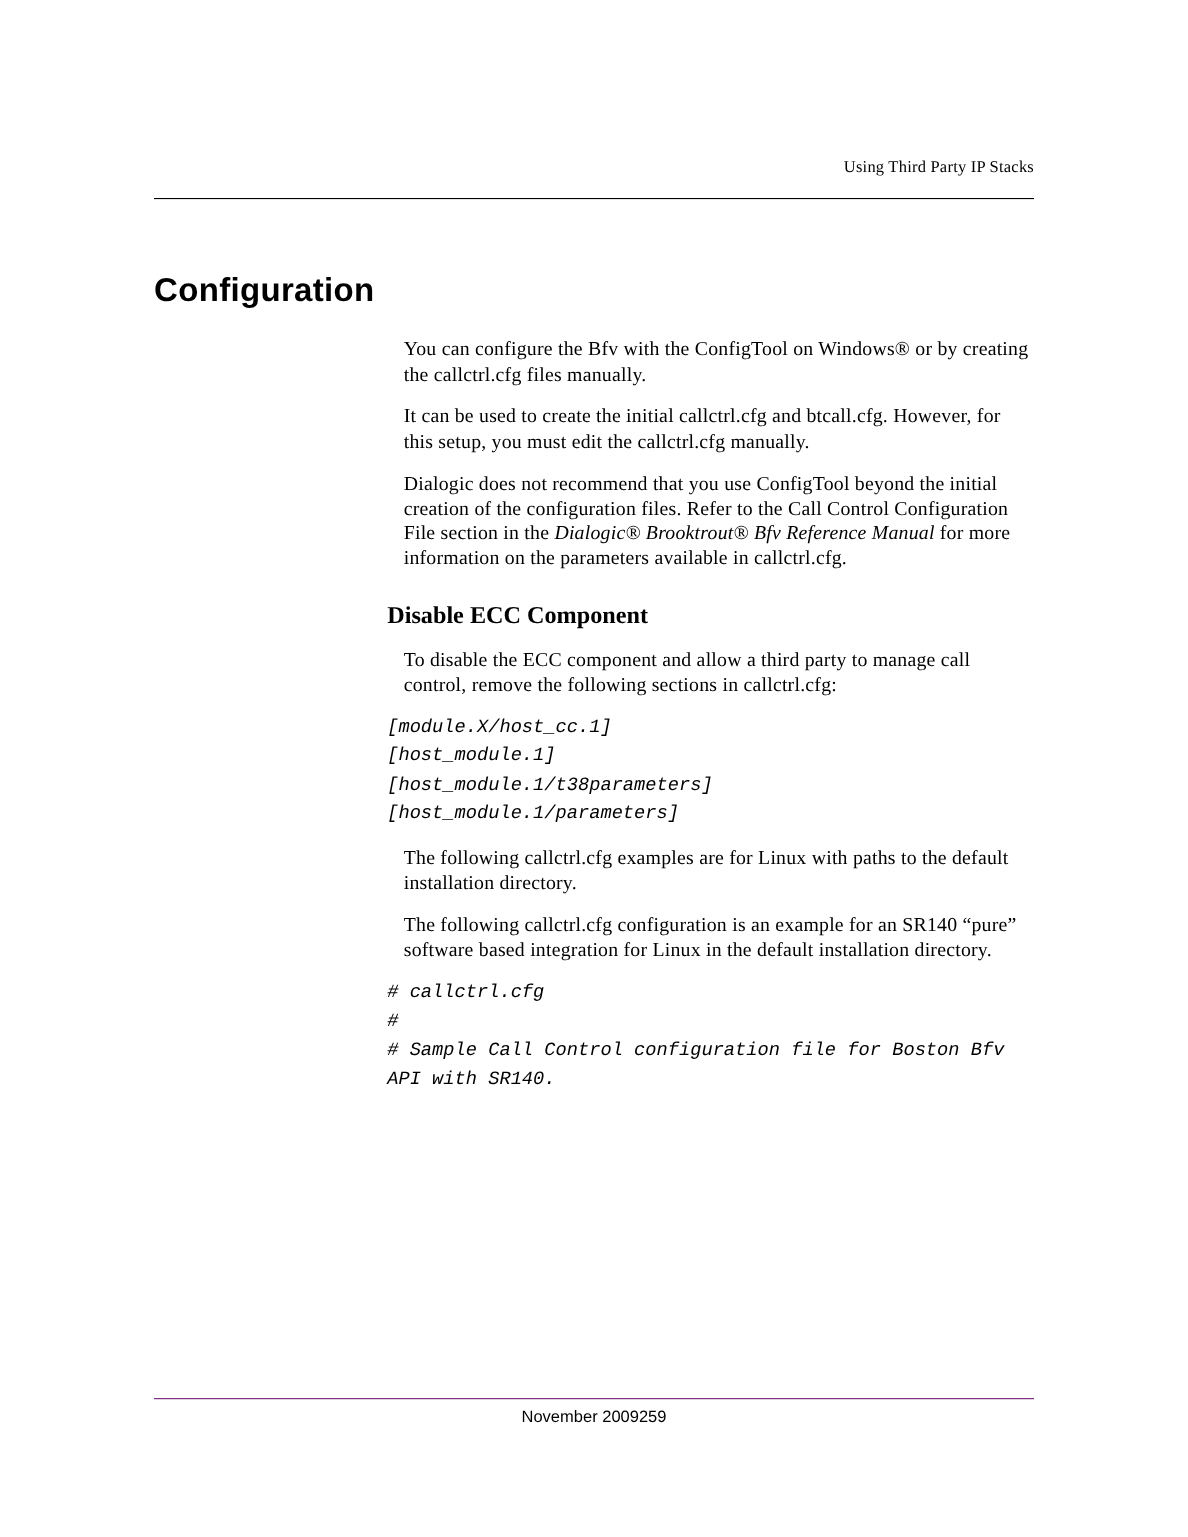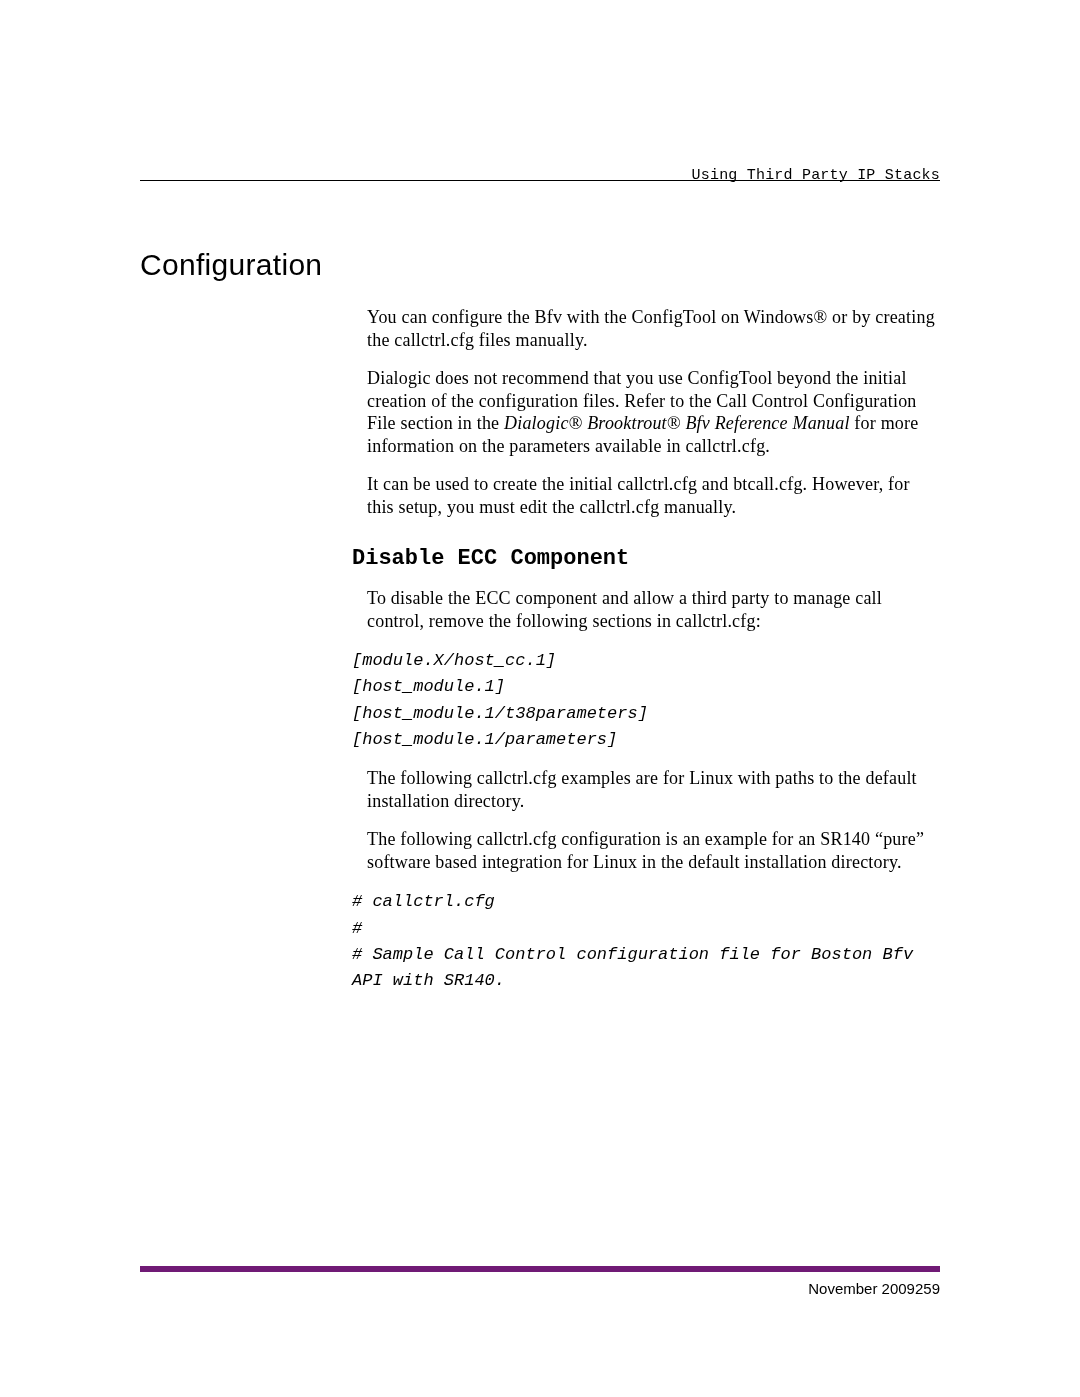--- a/index.html
+++ b/index.html
@@ -11,48 +11,48 @@
   }
   .page {
     width: 1080px;
     height: 1397px;
     position: relative;
     box-sizing: border-box;
     padding: 150px 140px 100px 140px;
   }
   .running-head {
     position: absolute;
-    top: 167px;
+    top: 144px;
     right: 140px;
-    font-family: Liberation Mono, monospace;
+    font-family: Liberation Serif, serif;
     font-size: 15px;
     letter-spacing: 0.2px;
   }
   .rule {
     position: absolute;
     top: 180px;
     left: 140px;
     right: 140px;
     border-top: 1px solid #000;
   }
   .content {
     position: absolute;
     top: 240px;
     left: 140px;
     right: 140px;
   }
   h1.section {
     font-family: Arial, Helvetica, sans-serif;
-    font-weight: 400;
+    font-weight: 700;
     font-size: 30px;
     margin: 8px 0 24px 0;
     letter-spacing: 0.3px;
   }
   h2.subsection {
-    font-family: Liberation Mono, monospace;
+    font-family: Liberation Serif, serif;
     font-weight: 700;
     font-size: 22px;
     margin: 28px 0 16px 212px;
   }
   .body-block {
     margin-left: 212px;
   }
   p.body {
     font-size: 18px;
     line-height: 1.25;
@@ -68,46 +68,46 @@
     line-height: 1.55;
     margin: 4px 0 14px 0;
     white-space: pre-wrap;
     font-style: italic;
   }
   .footer {
     position: absolute;
     left: 140px;
     right: 140px;
     bottom: 100px;
-    border-top: 6px solid #701a75;
+    border-top: 1px solid #701a75;
     padding-top: 8px;
     font-family: Arial, Helvetica, sans-serif;
     font-size: 15px;
     display: flex;
-    justify-content: flex-end;
+    justify-content: center;
   }
 </style>
 </head>
 <body>
 
 <div class="page">
 
   <div class="running-head">Using Third Party IP Stacks</div>
   <div class="rule"></div>
 
   <div class="content">
 
     <h1 class="section">Configuration</h1>
 
     <div class="body-block">
       <p class="body">You can configure the Bfv with the ConfigTool on Windows® or by creating the callctrl.cfg files manually.</p>
+      <p class="body">It can be used to create the initial callctrl.cfg and btcall.cfg. However, for this setup, you must edit the callctrl.cfg manually.</p>
       <p class="body">
         <span>Dialogic does not recommend that you use ConfigTool beyond the initial creation of the configuration files. Refer to the Call Control Configuration File section in the </span><span class="italic">Dialogic® Brooktrout® Bfv Reference Manual</span><span> for more information on the parameters available in callctrl.cfg.</span>
       </p>
-      <p class="body">It can be used to create the initial callctrl.cfg and btcall.cfg. However, for this setup, you must edit the callctrl.cfg manually.</p>
     </div>
 
     <h2 class="subsection">Disable ECC Component</h2>
     <div class="body-block">
       <p class="body">To disable the ECC component and allow a third party to manage call control, remove the following sections in callctrl.cfg:</p>
       <pre class="code">[module.X/host_cc.1]
 [host_module.1]
 [host_module.1/t38parameters]
 [host_module.1/parameters]</pre>
       <p class="body">The following callctrl.cfg examples are for Linux with paths to the default installation directory.</p>

